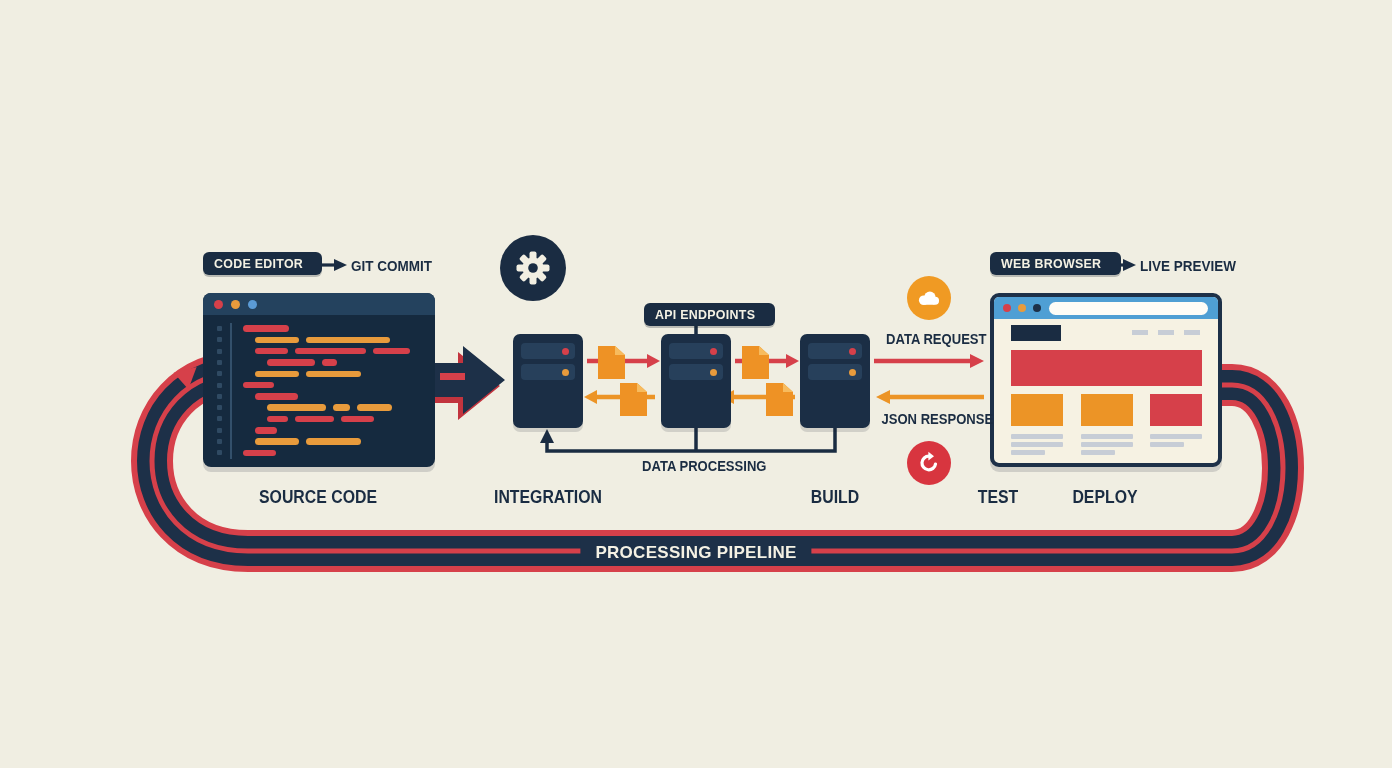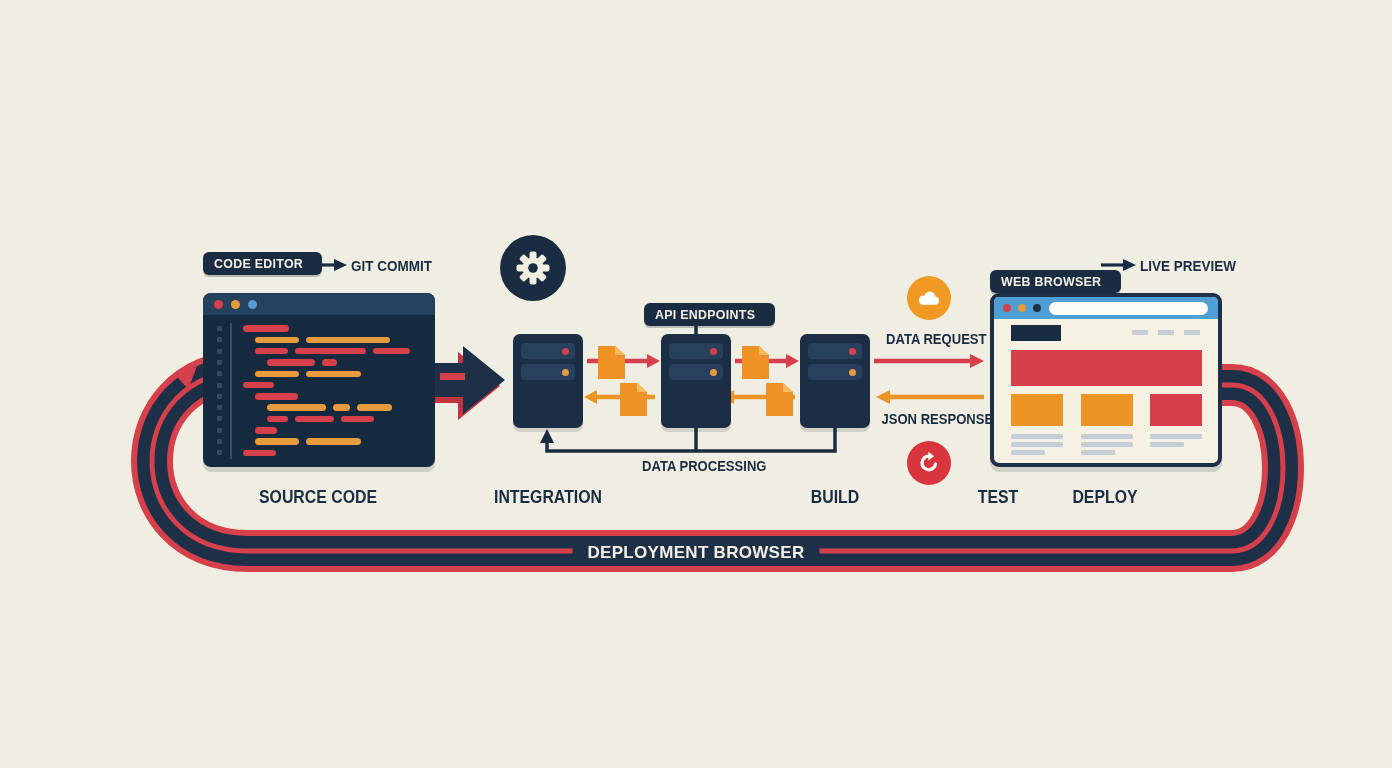--- a/index.html
+++ b/index.html
@@ -138,21 +138,21 @@
     <span>CODE EDITOR</span>
   </div>
   <div class="plain-label" style="left:351px;top:257px;">
     <span>GIT COMMIT</span>
   </div>
 
   <div class="chip" style="left:644px;top:283px;margin-top:20px;">
     <span>API ENDPOINTS</span>
   </div>
 
-  <div class="chip" style="left:990px;top:252px;margin-top:18px;">
+  <div class="chip" style="left:990px;top:252px;">
     <span>WEB BROWSER</span>
   </div>
   <div class="plain-label" style="left:1140px;top:257px;">
     <span>LIVE PREVIEW</span>
   </div>
 
   <div class="flow-label" style="left:881px;top:331px;width:100px;text-align:center;">
     <span>DATA REQUEST</span>
   </div>
   <div class="flow-label" style="left:876px;top:411px;width:110px;text-align:center;">
@@ -355,16 +355,16 @@
       </div>
   </div>
 
   <div class="stage-label" style="left:318px;">SOURCE CODE</div>
   <div class="stage-label" style="left:548px;">INTEGRATION</div>
   <div class="stage-label" style="left:835px;">BUILD</div>
   <div class="stage-label" style="left:998px;">TEST</div>
   <div class="stage-label" style="left:1105px;">DEPLOY</div>
 
   <div class="banner-label">
-    <span>DEPLOYMENT BROWSER</span>
+    <span>PROCESSING PIPELINE</span>
   </div>
 
 </div>
 
 </body></html>

